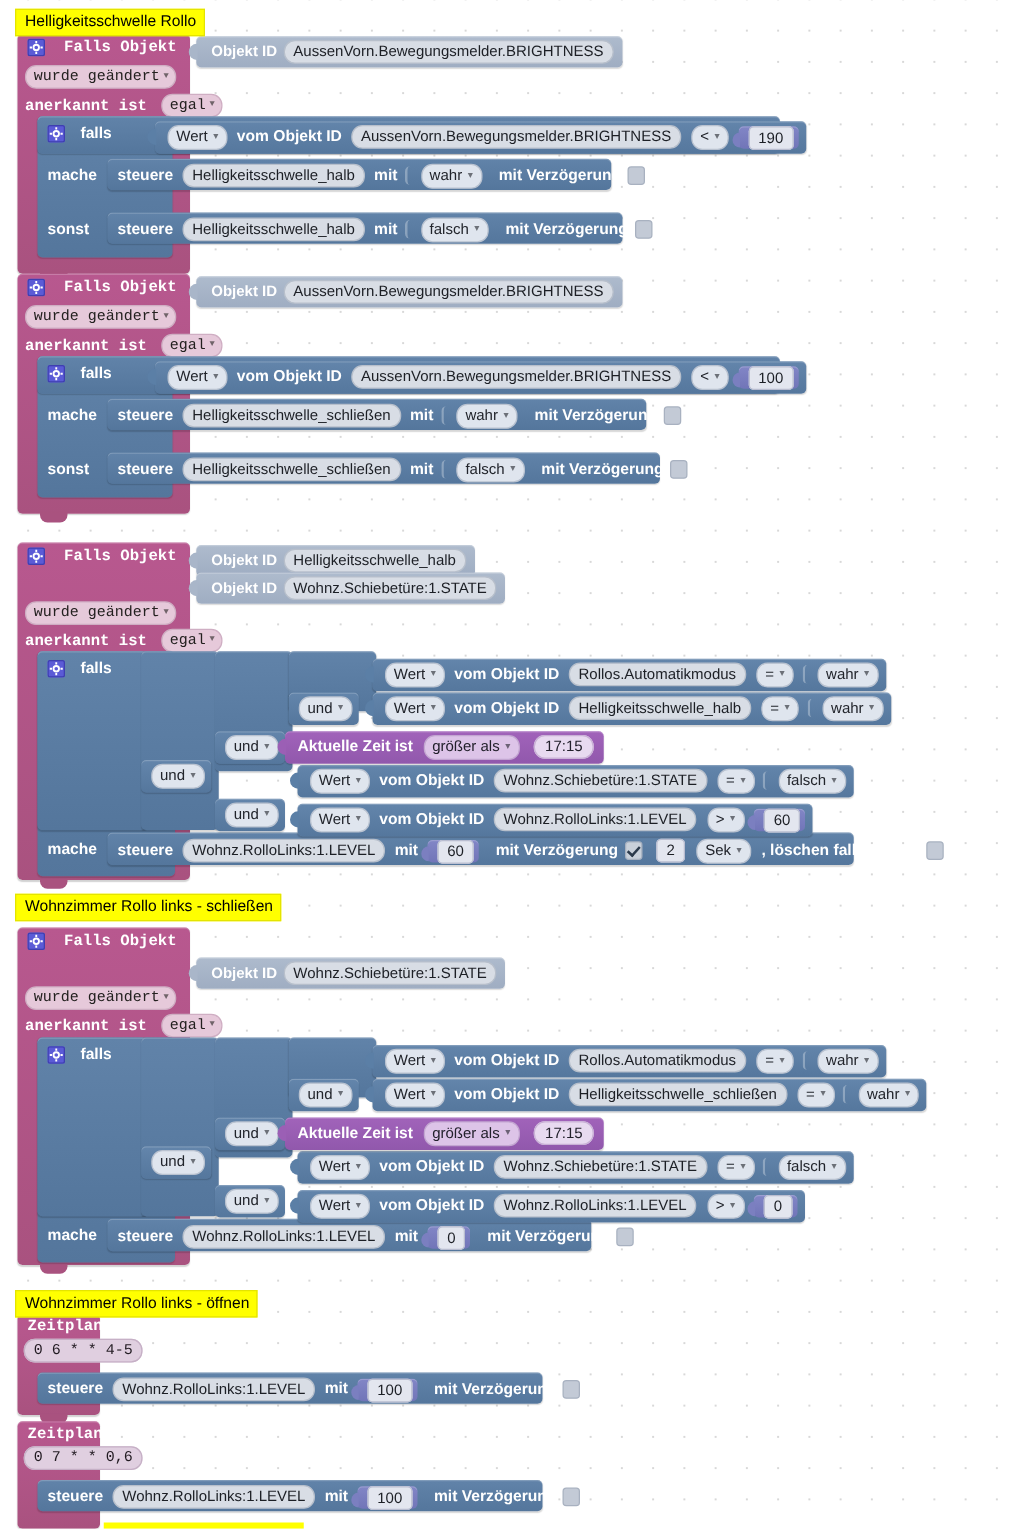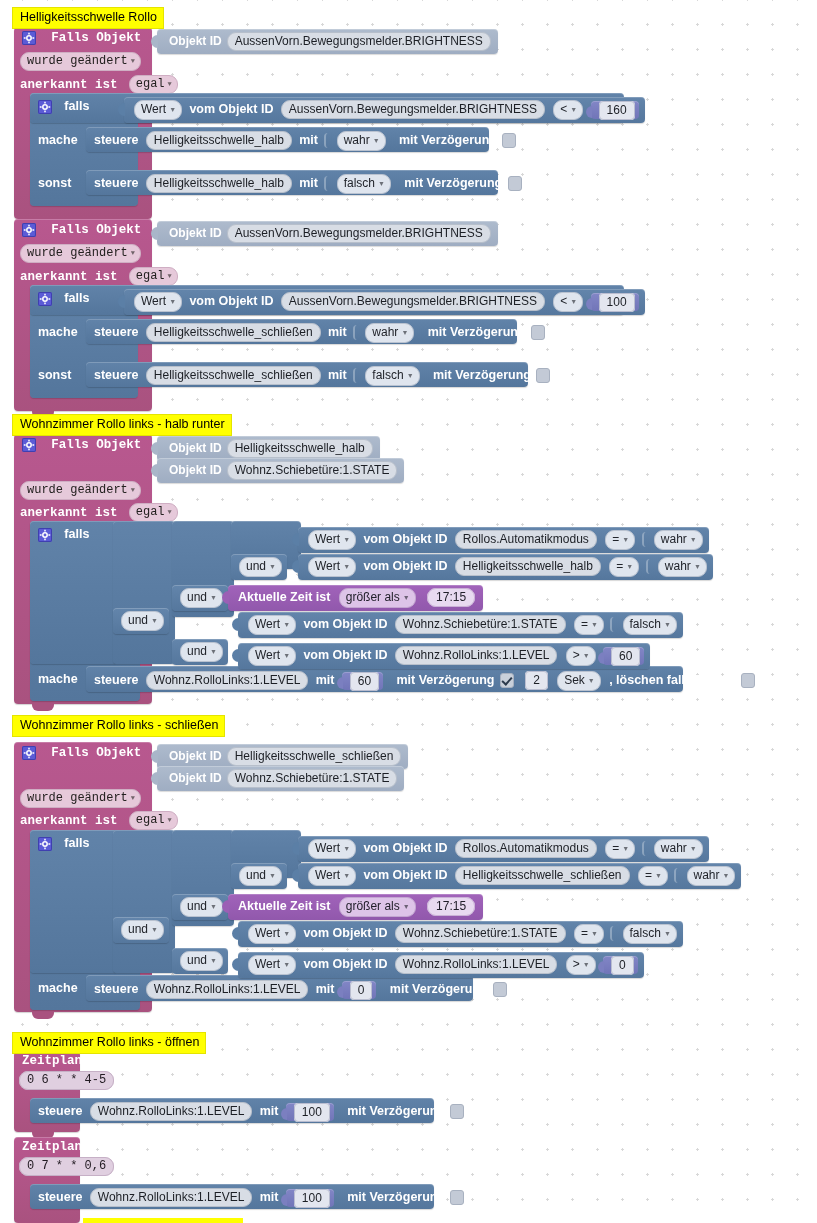--- a/index.html
+++ b/index.html
@@ -259,21 +259,21 @@
             </g>
           </svg></span>
       <span class="lbl" style="margin-left:9px;">falls</span>
     </div>
   </div>
   <div class="cmp" style="left:124px;top:97px;">
     <span class="dd dd-blue"><span>Wert</span><span class="arr">▼</span></span>
     <span class="lbl" style="margin:0 4px;">vom Objekt ID</span>
     <span class="fld">AussenVorn.Bewegungsmelder.BRIGHTNESS</span>
     <span class="dd dd-blue" style="margin-left:5px;"><span>&lt;</span><span class="arr">▼</span></span>
-    <span class="numb"><span class="fld-num">160</span></span>
+    <span class="numb"><span class="fld-num">190</span></span>
   </div>
 
   <div class="blk" style="left:30px;top:124px;width:108px;height:33px;background:none;box-shadow:none;"></div>
   <div class="brow" style="position:absolute;left:38px;top:133px;z-index:5;">
     <span class="lbl">mache</span>
   </div>
   <div class="blk" style="left:86px;top:127px;width:403px;height:25px;">
     <div class="brow" style="left:8px;top:4px;">
       <span class="lbl">steuere</span>
       <span class="fld" style="margin:0 4px;">Helligkeitsschwelle_halb</span>
@@ -373,21 +373,20 @@
       <span class="lbl">steuere</span>
       <span class="fld" style="margin:0 4px;">Helligkeitsschwelle_schließen</span>
       <span class="lbl">mit</span>
       <span class="sock"></span>
       <span class="dd dd-blue"><span>falsch</span><span class="arr">▼</span></span>
       <span class="lbl" style="margin-left:10px;">mit Verzögerung</span>
       <span class="cb"></span>
     </div>
   </div>
 
-  <div class="comment" style="left:12px;top:414px;">Wohnzimmer Rollo links - halb runter</div>
 
   <div class="hat" style="left:14px;top:434px;width:138px;height:270px;">
     <div class="hrow" style="left:8px;top:4px;">
       <span class="gear"><svg width="12" height="12" viewBox="0 0 12 12">
             <circle cx="6" cy="6" r="2.2" fill="none" stroke="#fff" stroke-width="1.5"></circle>
             <g stroke="#fff" stroke-width="1.5">
               <line x1="6" y1="0.8" x2="6" y2="2.6"></line>
               <line x1="6" y1="9.4" x2="6" y2="11.2"></line>
               <line x1="0.8" y1="6" x2="2.6" y2="6"></line>
               <line x1="9.4" y1="6" x2="11.2" y2="6"></line>
@@ -520,23 +519,20 @@
     <div class="hrow" style="left:6px;top:47px;">
       <span class="dd"><span>wurde geändert</span><span class="arr">▼</span></span>
     </div>
     <div class="hrow" style="left:6px;top:69px;">
       <span class="lbl">anerkannt ist</span>
       <span class="dd" style="margin-left:4px;"><span>egal</span><span class="arr">▼</span></span>
     </div>
     <div class="notch"></div>
   </div>
 
-  <div class="objid" style="left:157px;top:744px;">
-    <span class="lbl">Objekt ID</span><span class="fld">Helligkeitsschwelle_schließen</span>
-  </div>
   <div class="objid" style="left:157px;top:766px;">
     <span class="lbl">Objekt ID</span><span class="fld">Wohnz.Schiebetüre:1.STATE</span>
   </div>
 
   <div class="blk" style="left:30px;top:830px;width:110px;height:180px;"></div>
   <div class="blk" style="left:30px;top:830px;width:87px;height:143px;"></div>
   <div class="brow" style="position:absolute;left:38px;top:836px;z-index:6;">
     <span class="gear"><svg width="12" height="12" viewBox="0 0 12 12">
           <circle cx="6" cy="6" r="2.2" fill="none" stroke="#fff" stroke-width="1.5"></circle>
           <g stroke="#fff" stroke-width="1.5">

